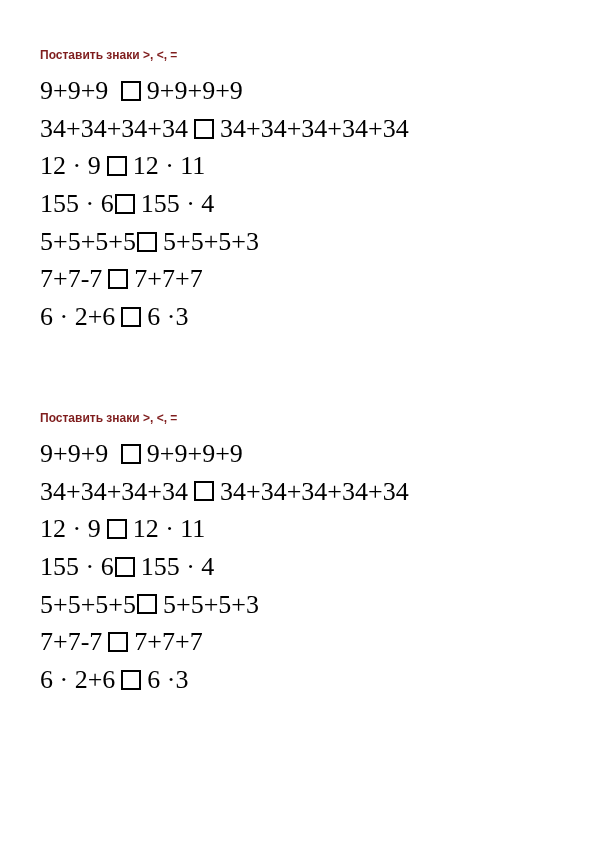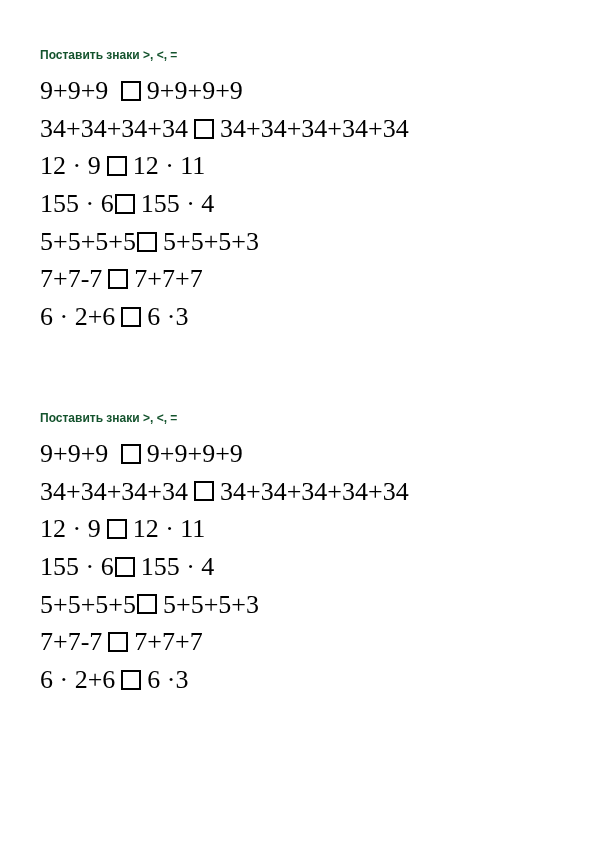--- a/index.html
+++ b/index.html
@@ -14,21 +14,21 @@
       font-family: Georgia, 'Times New Roman', serif;
       padding: 48px 40px;
     }
     .block {
       margin-bottom: 75px;
     }
     .title {
       font-family: Arial, Helvetica, sans-serif;
       font-size: 12px;
       font-weight: bold;
-      color: #14532d;
+      color: #7f1d1d;
       margin-bottom: 10px;
     }
     .problem {
       font-size: 26px;
       color: #000000;
       line-height: 1.45;
       display: flex;
       align-items: center;
       flex-wrap: nowrap;
     }

